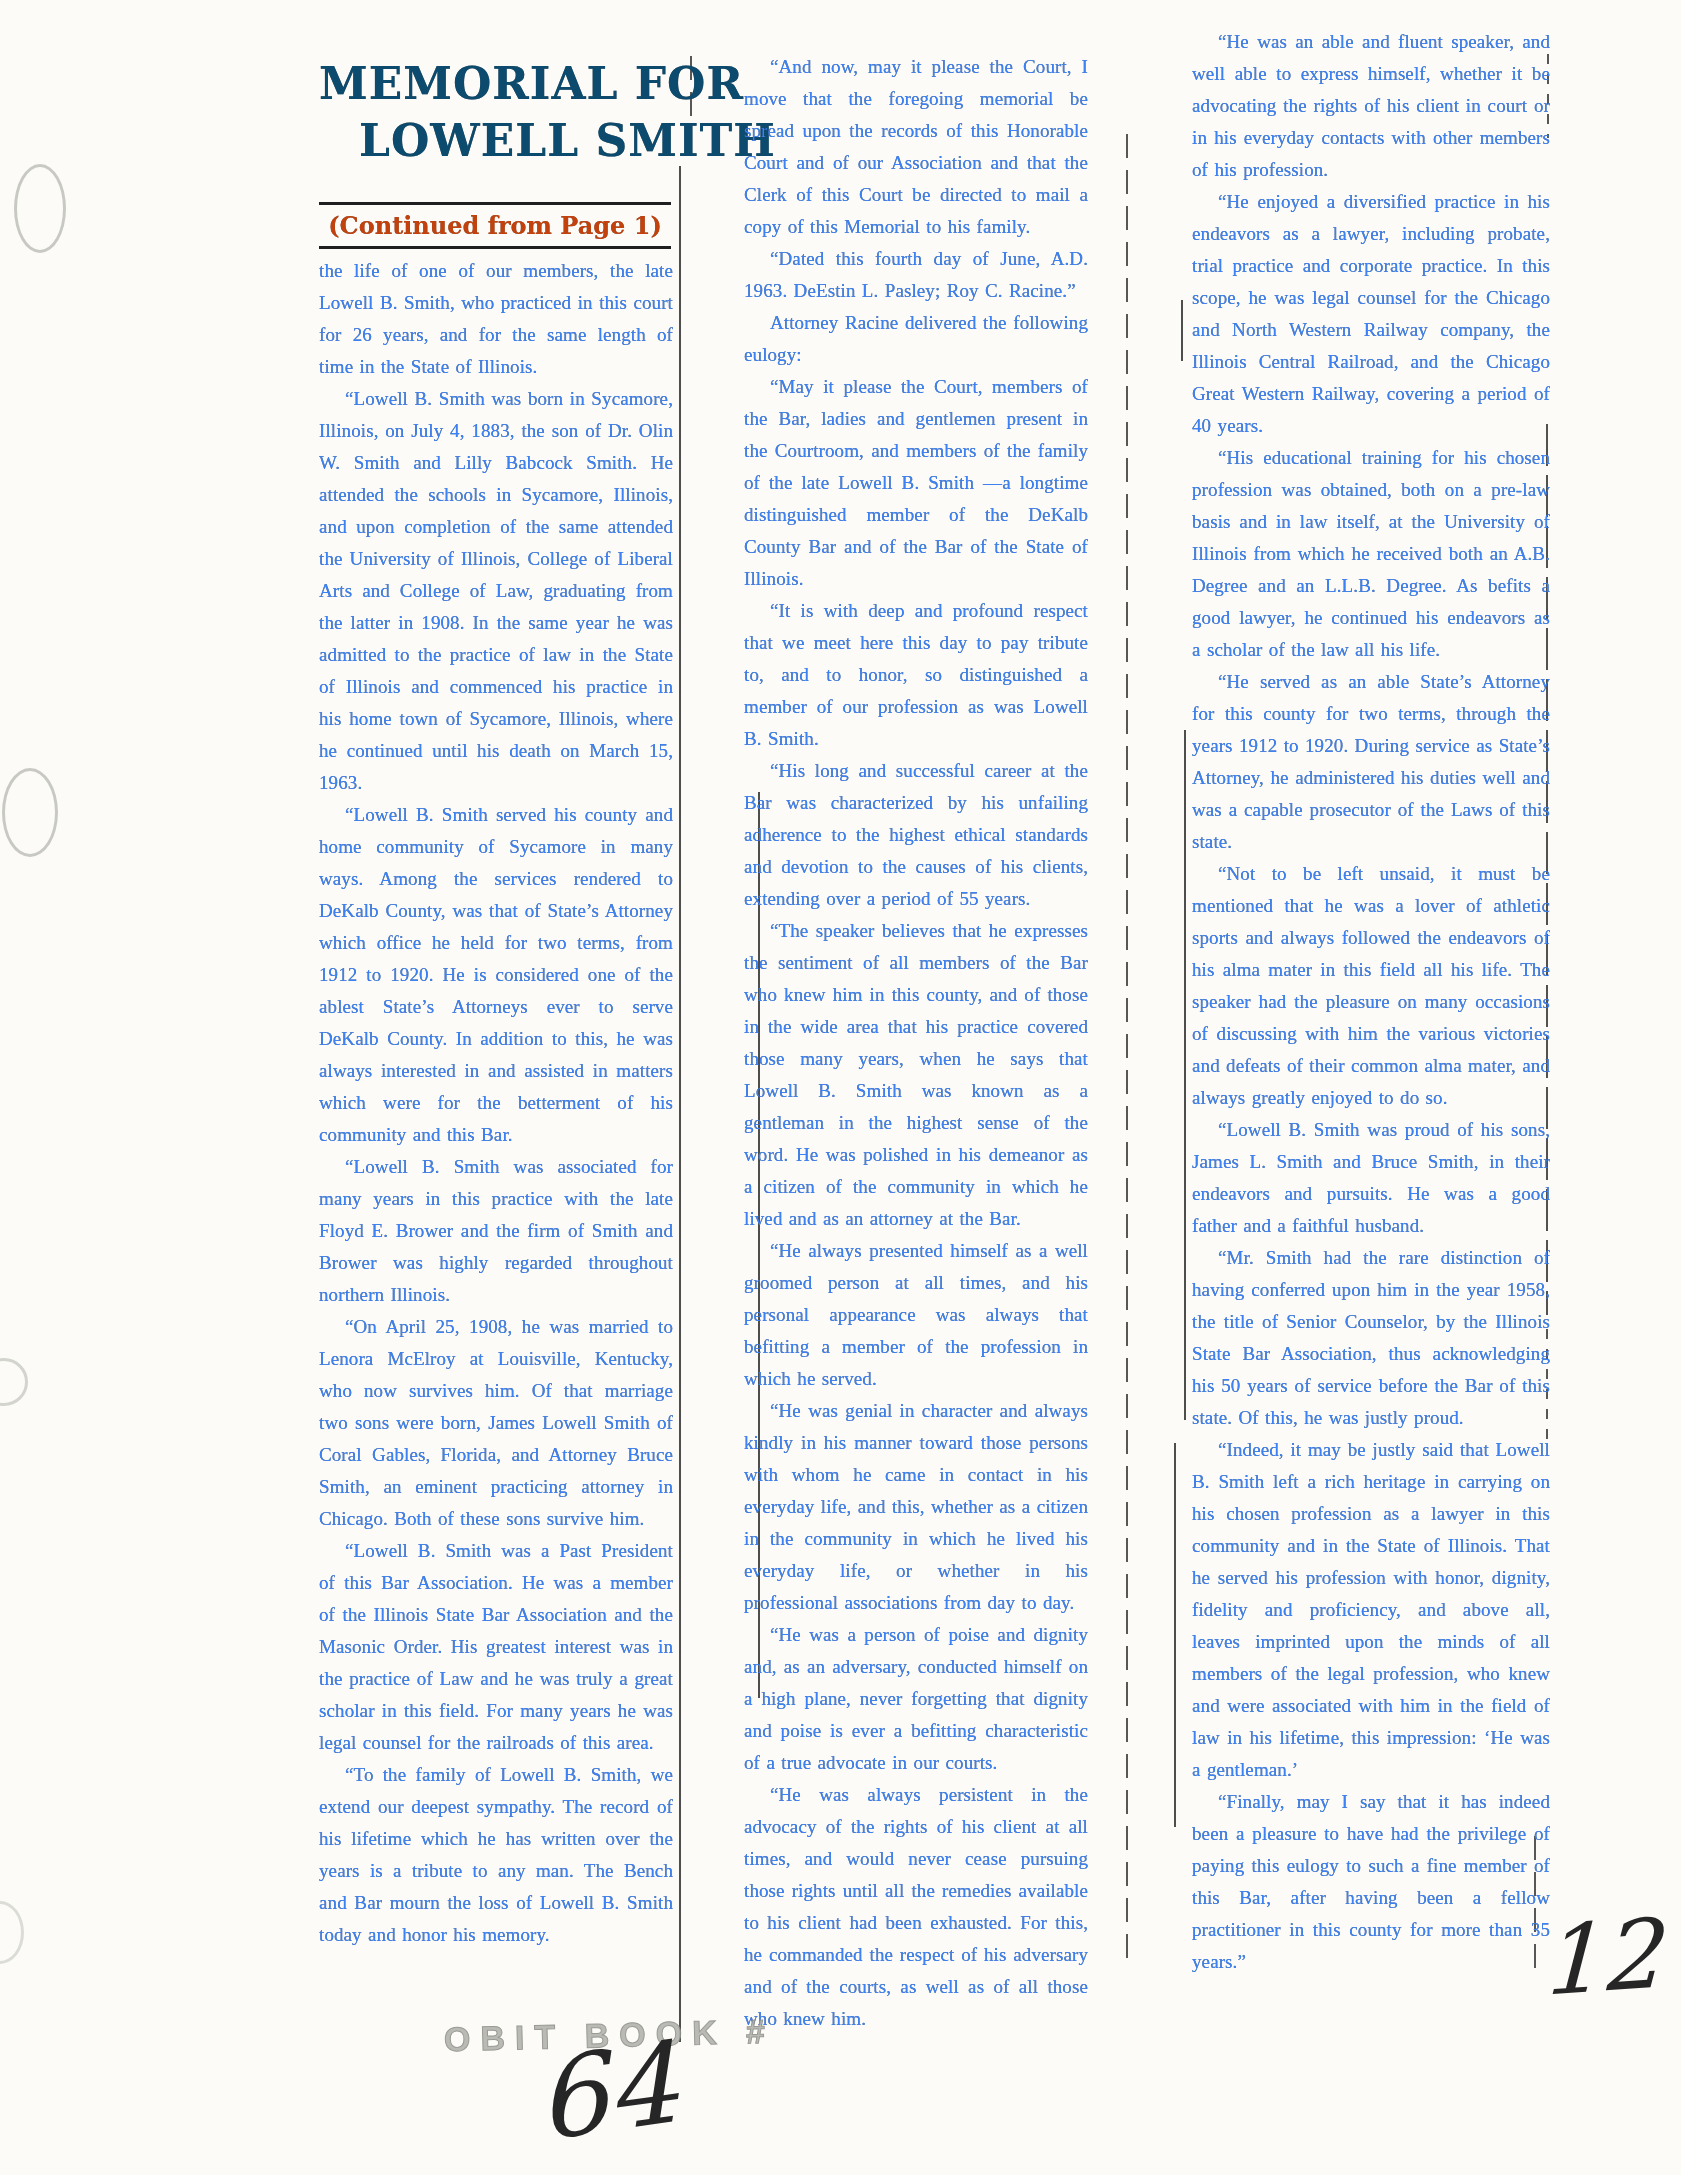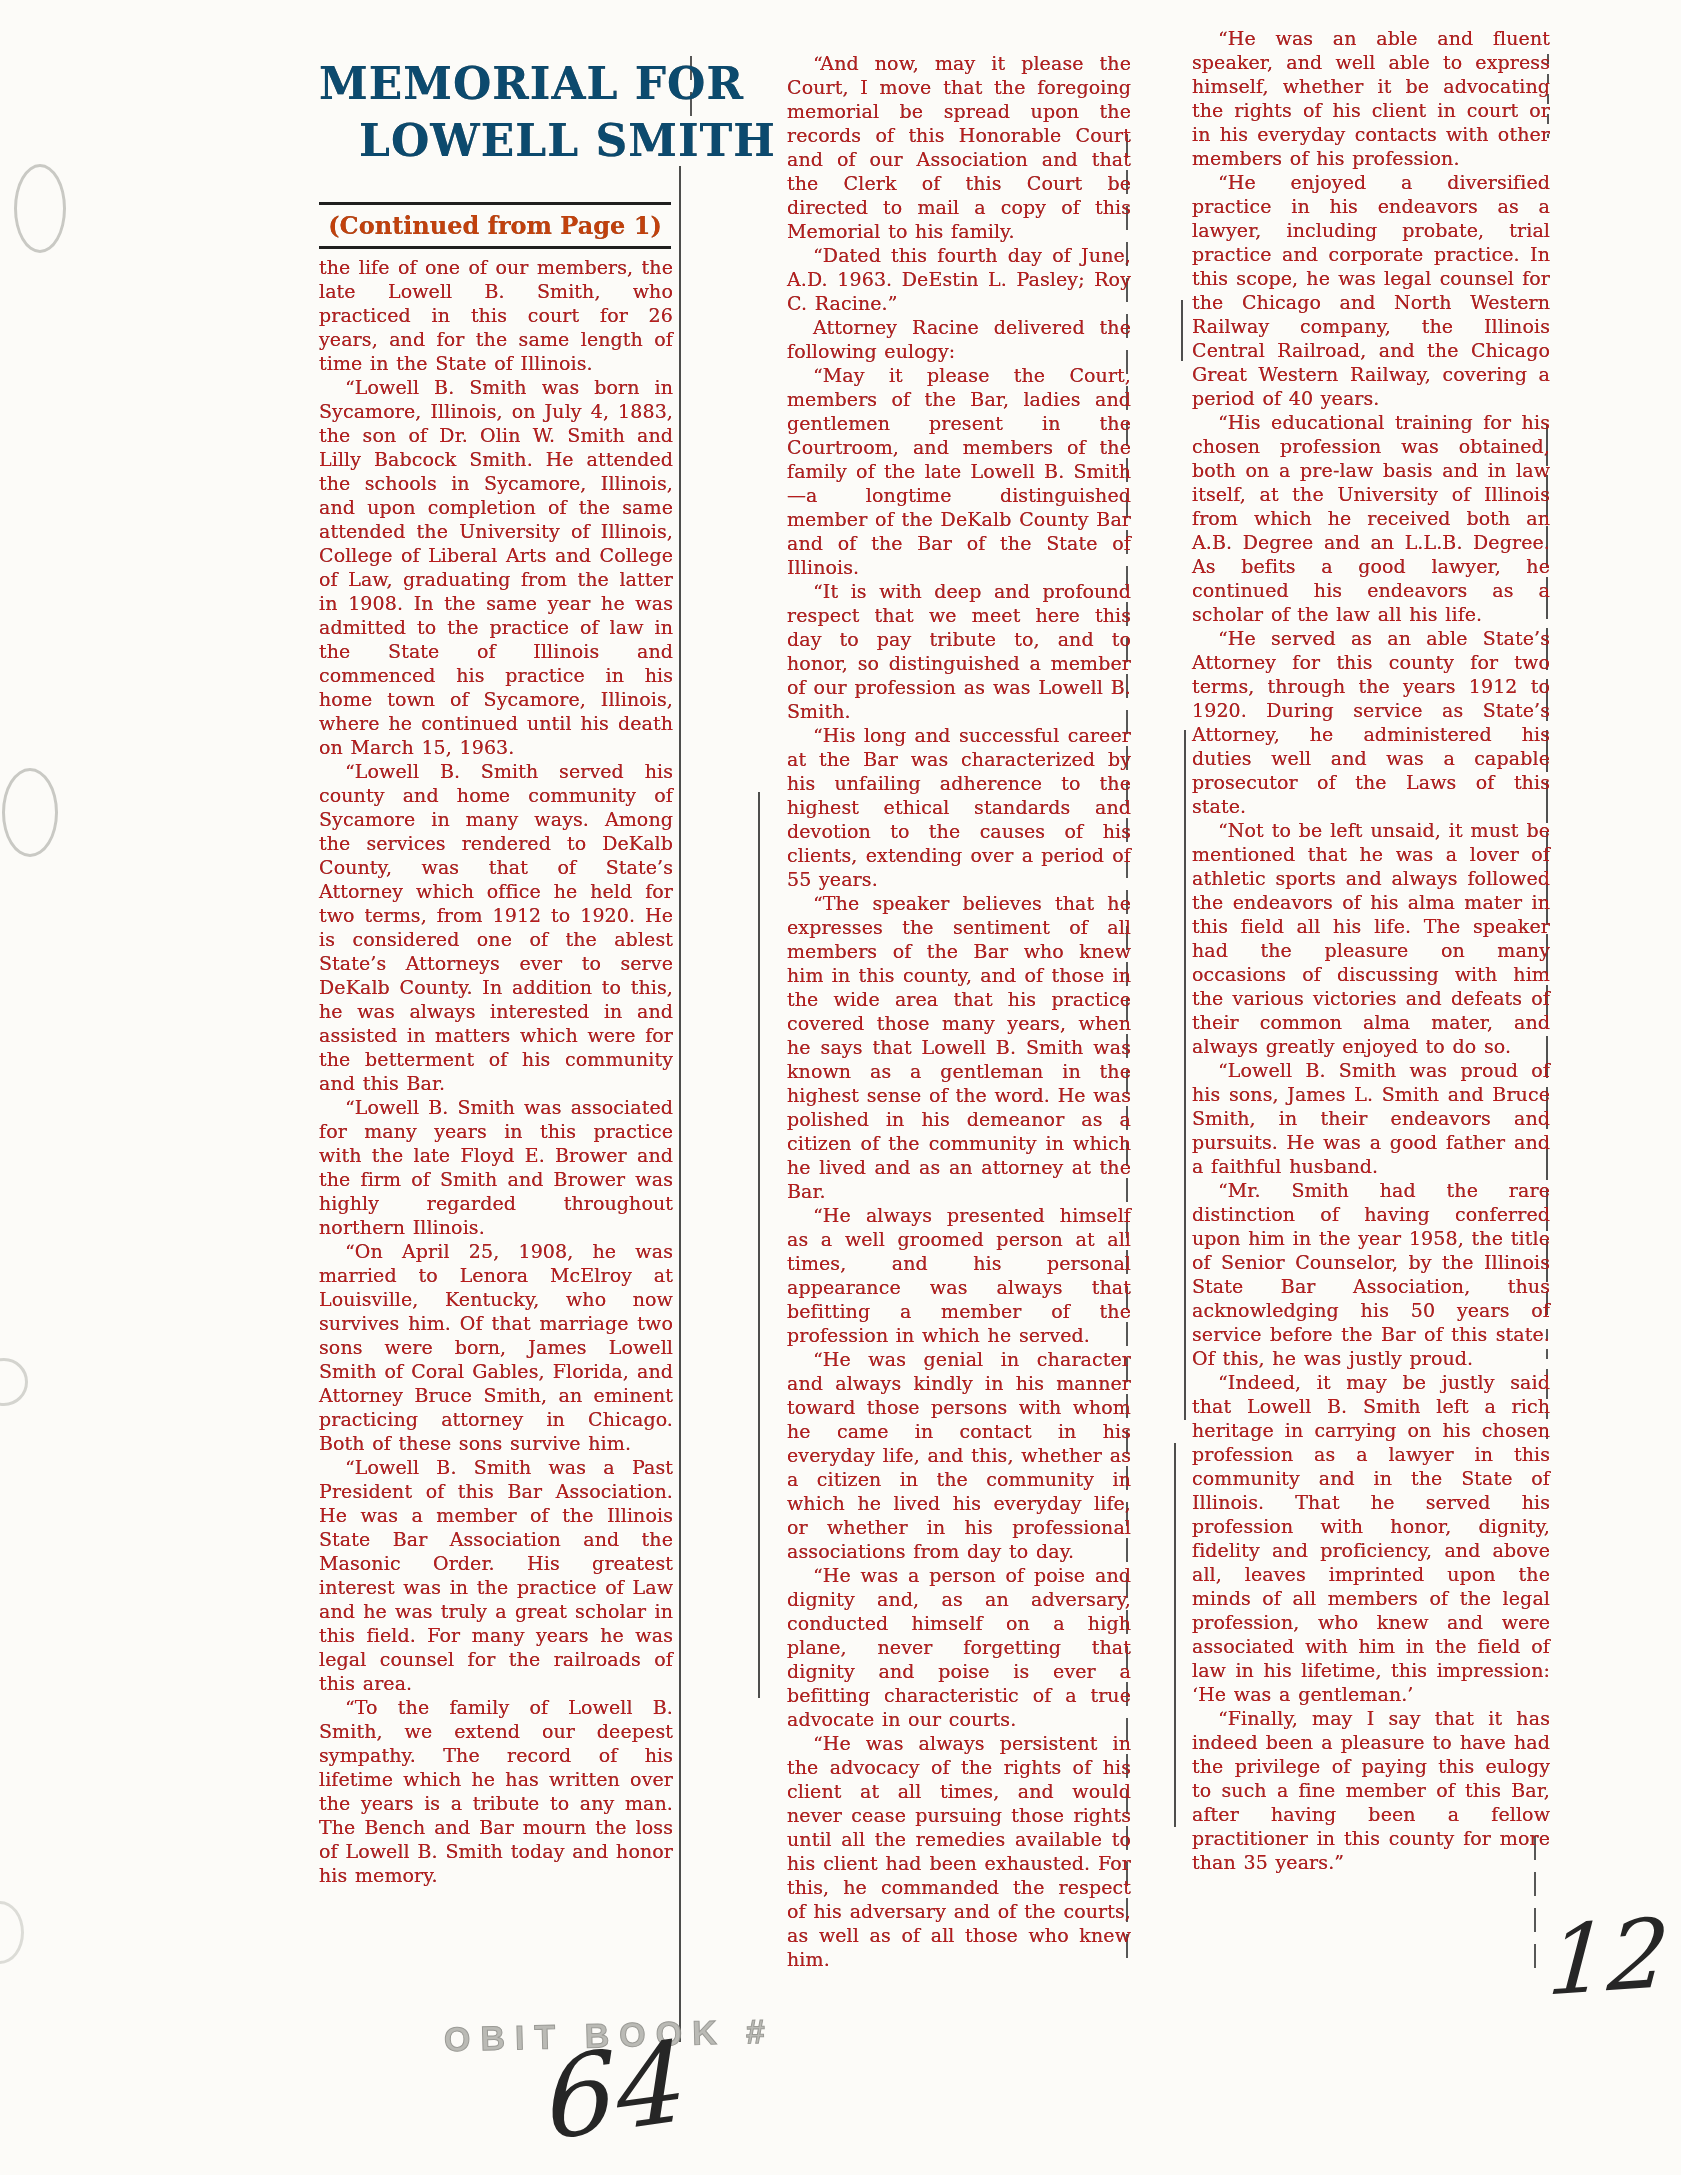--- a/index.html
+++ b/index.html
@@ -13,25 +13,25 @@
            text-shadow:0 0 0.6px rgba(20,20,20,.6);white-space:nowrap;}
   .hl-line2{margin-left:40px;margin-top:4px;}
   
   .contd-rule{position:absolute;left:319px;width:352px;height:3px;background:#1f1f1f;}
   .contd-rule.r1{top:202px;}
   .contd-rule.r2{top:246px;}
   .contd{position:absolute;left:319px;top:207px;width:352px;text-align:center;
          font-weight:bold;font-size:24px;line-height:38px;color:#c2410c;
          text-shadow:0 0 0.5px rgba(20,20,20,.6);}
   
-  .col{position:absolute;font-size:19px;line-height:24px;text-align:justify;
-       word-spacing:1.5px;letter-spacing:0.1px;color:#b91c1c;
-       text-shadow:0 0 0.4px rgba(27,27,27,.65);}
+  .col{position:absolute;font-size:19px;line-height:32px;text-align:justify;
+       word-spacing:1.5px;letter-spacing:0.1px;color:#3b82f6;
+       text-shadow:0 0 0.4px rgba(27,27,27,.65);font-family:Liberation Serif, serif;}
   .col1{left:319px;top:255px;width:354px;}
-  .col2{left:787px;top:51px;width:344px;}
+  .col2{left:744px;top:51px;width:344px;}
   .col3{left:1192px;top:26px;width:358px;}
   .para{margin:0;text-indent:26px;}
   .para.no-indent{text-indent:0;}
   
   .vrule{position:absolute;width:2px;background:#2f2f2f;opacity:.85;}
   .vrule.dash-sm{background:repeating-linear-gradient(to bottom,#3a3a3a 0 10px,transparent 10px 20px);}
   .vrule.dash-md{background:repeating-linear-gradient(to bottom,#3a3a3a 0 24px,transparent 24px 36px);}
   .vrule.dash-lg{background:repeating-linear-gradient(to bottom,#333 0 42px,transparent 42px 51px);}
   
   .hole{position:absolute;border:3px solid #c9c9c4;border-radius:50%;background:transparent;}

